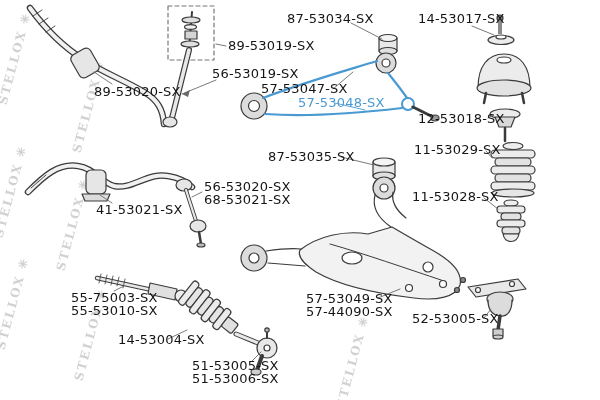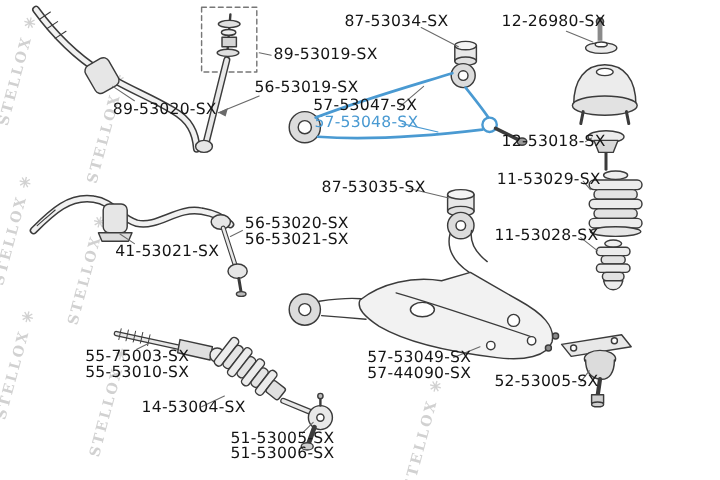--- a/index.html
+++ b/index.html
@@ -5,21 +5,21 @@
   html,body { margin:0; padding:0; background:#ffffff; }
   .stage {
     position:relative; width:600px; height:400px; background:#ffffff;
     overflow:hidden; font-family:"DejaVu Sans", sans-serif;
   }
   .stage svg { position:absolute; left:0; top:0; }
   .part-label {
     position:absolute; font-size:13px; font-weight:400; color:#151515;
     white-space:nowrap; letter-spacing:0.2px; line-height:12px;
   }
-  .part-label.hl { color: var(--hl, #4a9ad2); }
+  .part-label.hl { color: var(--hl, #4a9ad2); margin-left: 36px; }
   .wm {
     position:absolute; font-family:"DejaVu Serif", serif; font-size:12px;
     font-weight:bold; letter-spacing:2px; color:#cdcdcd; white-space:nowrap;
     transform:rotate(-75deg); transform-origin:center; opacity:0.9;
     width:90px; text-align:center;
   }
 </style>
 </head>
 <body>
 
@@ -221,31 +221,31 @@
         <line x1="114" y1="291" x2="124" y2="286"></line>
         <line x1="378" y1="298" x2="400" y2="289"></line>
         <line x1="484" y1="318" x2="491" y2="309"></line>
         <line x1="168" y1="339" x2="187" y2="330"></line>
         <line x1="252" y1="361" x2="261" y2="352"></line>
       </g>
     </g>
   </svg>
 
   <div class="part-label" style="left:287px;top:13px">87-53034-SX</div>
-  <div class="part-label" style="left:418px;top:13px">12-26980-SX</div>
+  <div class="part-label" style="left:418px;top:13px">14-53017-SX</div>
   <div class="part-label" style="left:228px;top:40px">89-53019-SX</div>
   <div class="part-label" style="left:212px;top:68px">56-53019-SX</div>
   <div class="part-label" style="left:94px;top:86px">89-53020-SX</div>
   <div class="part-label" style="left:261px;top:83px">57-53047-SX</div>
   <div class="part-label hl" style="left:262px;top:97px">57-53048-SX</div>
   <div class="part-label" style="left:418px;top:113px">12-53018-SX</div>
   <div class="part-label" style="left:414px;top:144px">11-53029-SX</div>
   <div class="part-label" style="left:268px;top:151px">87-53035-SX</div>
   <div class="part-label" style="left:204px;top:181px">56-53020-SX</div>
-  <div class="part-label" style="left:204px;top:194px">56-53021-SX</div>
+  <div class="part-label" style="left:204px;top:194px">68-53021-SX</div>
   <div class="part-label" style="left:412px;top:191px">11-53028-SX</div>
   <div class="part-label" style="left:96px;top:204px">41-53021-SX</div>
   <div class="part-label" style="left:71px;top:292px">55-75003-SX</div>
   <div class="part-label" style="left:71px;top:305px">55-53010-SX</div>
   <div class="part-label" style="left:306px;top:293px">57-53049-SX</div>
   <div class="part-label" style="left:306px;top:306px">57-44090-SX</div>
   <div class="part-label" style="left:412px;top:313px">52-53005-SX</div>
   <div class="part-label" style="left:118px;top:334px">14-53004-SX</div>
   <div class="part-label" style="left:192px;top:360px">51-53005-SX</div>
   <div class="part-label" style="left:192px;top:373px">51-53006-SX</div>

